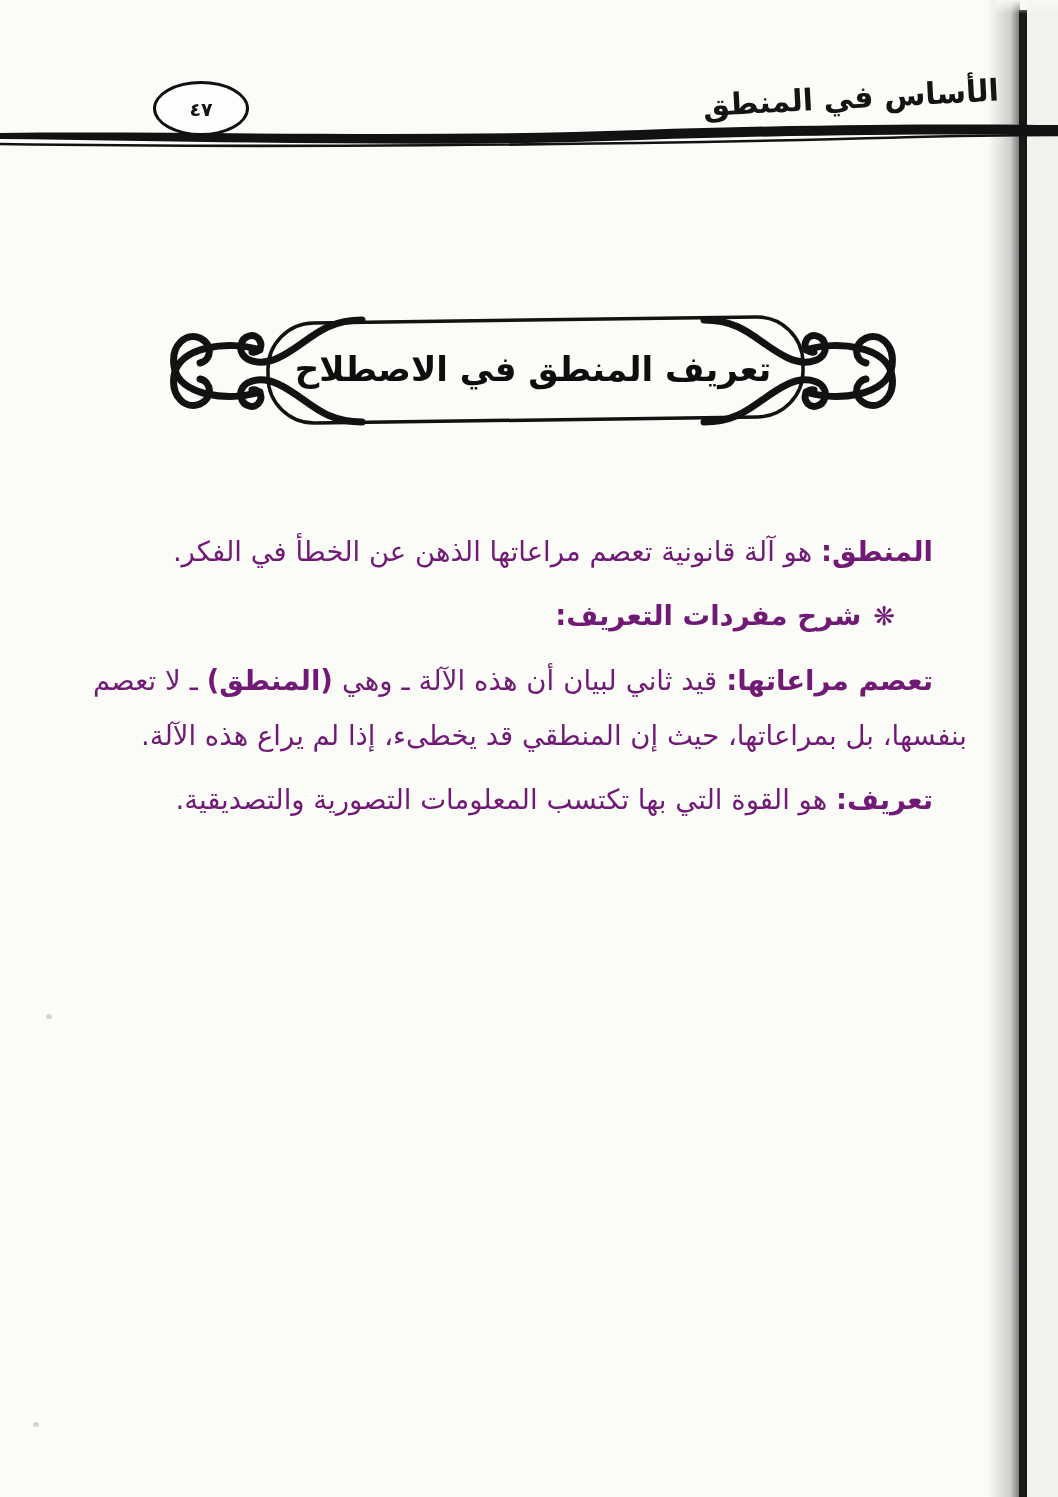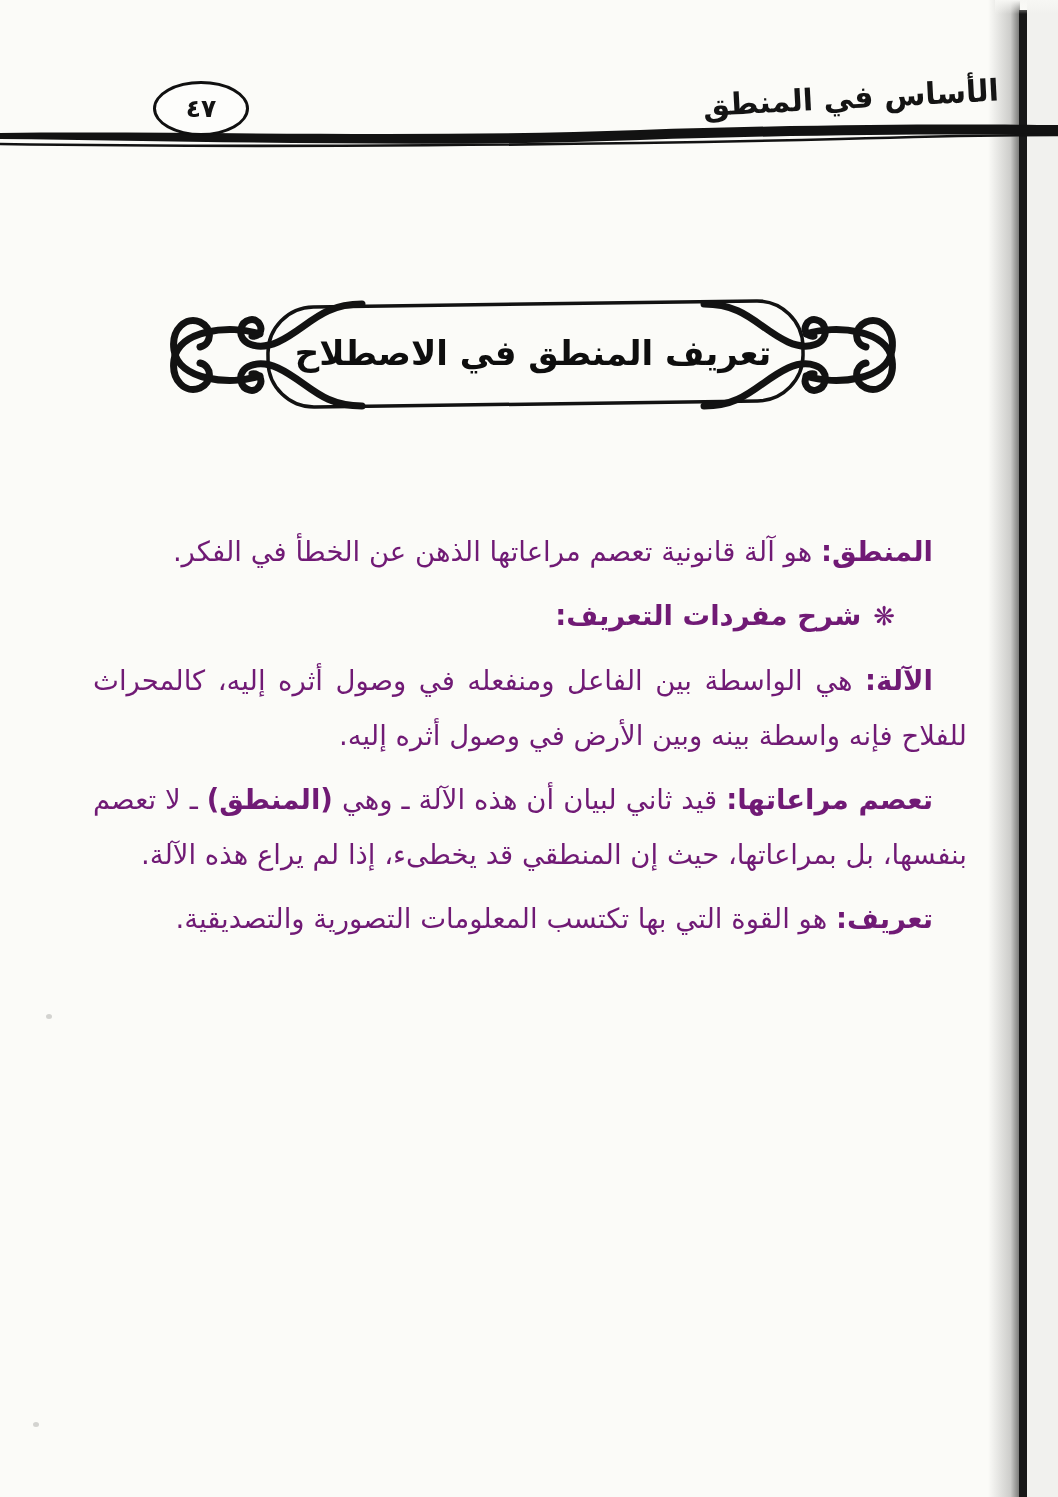--- a/index.html
+++ b/index.html
@@ -29,26 +29,26 @@
     direction:rtl;text-align:left;
     font-size:30px;font-weight:bold;letter-spacing:-1px;
     transform:rotate(-3deg);
     white-space:nowrap;
   }
   .page-num-oval{
     position:absolute;left:153px;top:81px;width:90px;height:49px;
     border:3px solid #101010;border-radius:50%;
     background:#fdfdfb;z-index:3;
     display:flex;align-items:center;justify-content:center;
-    font-size:25px;font-weight:bold;
+    font-size:19px;font-weight:bold;
   }
   .rules{position:absolute;left:0;top:116px;width:1058px;height:56px;z-index:2;}
 
   
-  .cartouche{position:absolute;left:148px;top:280px;width:770px;height:150px;}
+  .cartouche{position:absolute;left:148px;top:296px;width:770px;height:150px;}
   .cartouche svg{position:absolute;inset:0;}
   .cartouche-title{
     position:absolute;inset:0;z-index:2;
     display:flex;align-items:center;justify-content:center;
     direction:rtl;font-size:34px;font-weight:bold;color:#0e0e0e;
     padding-bottom:4px;
   }
 
   
   .body-text{
@@ -98,21 +98,20 @@
     </svg>
     <div class="cartouche-title">تعريف المنطق في الاصطلاح</div>
   </div>
 
   <main class="body-text">
 
     <p><b>المنطق:</b><span> هو آلة قانونية تعصم مراعاتها الذهن عن الخطأ في الفكر.</span></p>
 
     <p class="subhead"><span class="star">❋</span><b>شرح مفردات التعريف:</b></p>
 
-    <p><b>الآلة:</b><span> هي الواسطة بين الفاعل ومنفعله في وصول أثره إليه، كالمحراث للفلاح فإنه واسطة بينه وبين الأرض في وصول أثره إليه.</span></p>
 
 
     <p><b>تعصم مراعاتها:</b><span> قيد ثاني لبيان أن هذه الآلة ـ وهي </span><b>(المنطق)</b><span> ـ لا تعصم بنفسها، بل بمراعاتها، حيث إن المنطقي قد يخطىء، إذا لم يراع هذه الآلة.</span></p>
 
     <p><b>تعريف:</b><span> هو القوة التي بها تكتسب المعلومات التصورية والتصديقية.</span></p>
 
 
   </main>
 </div>
 

